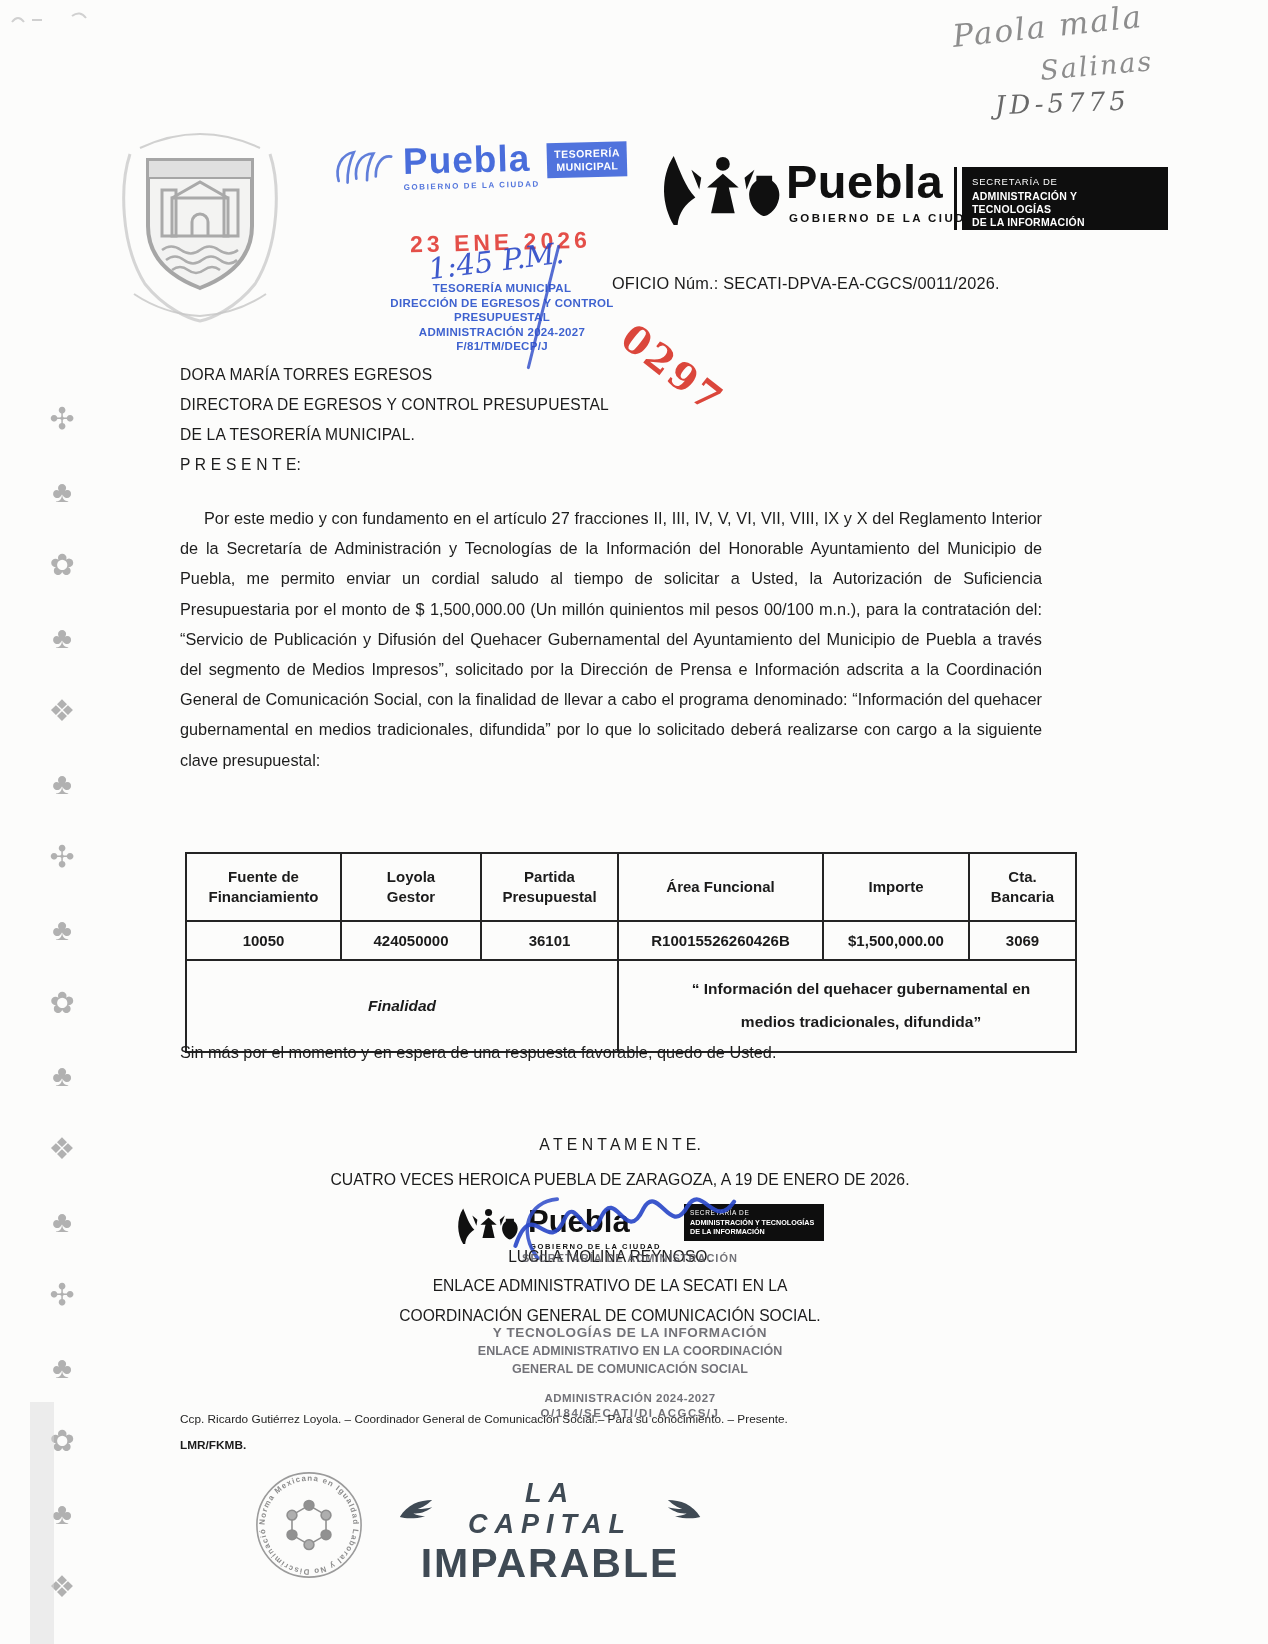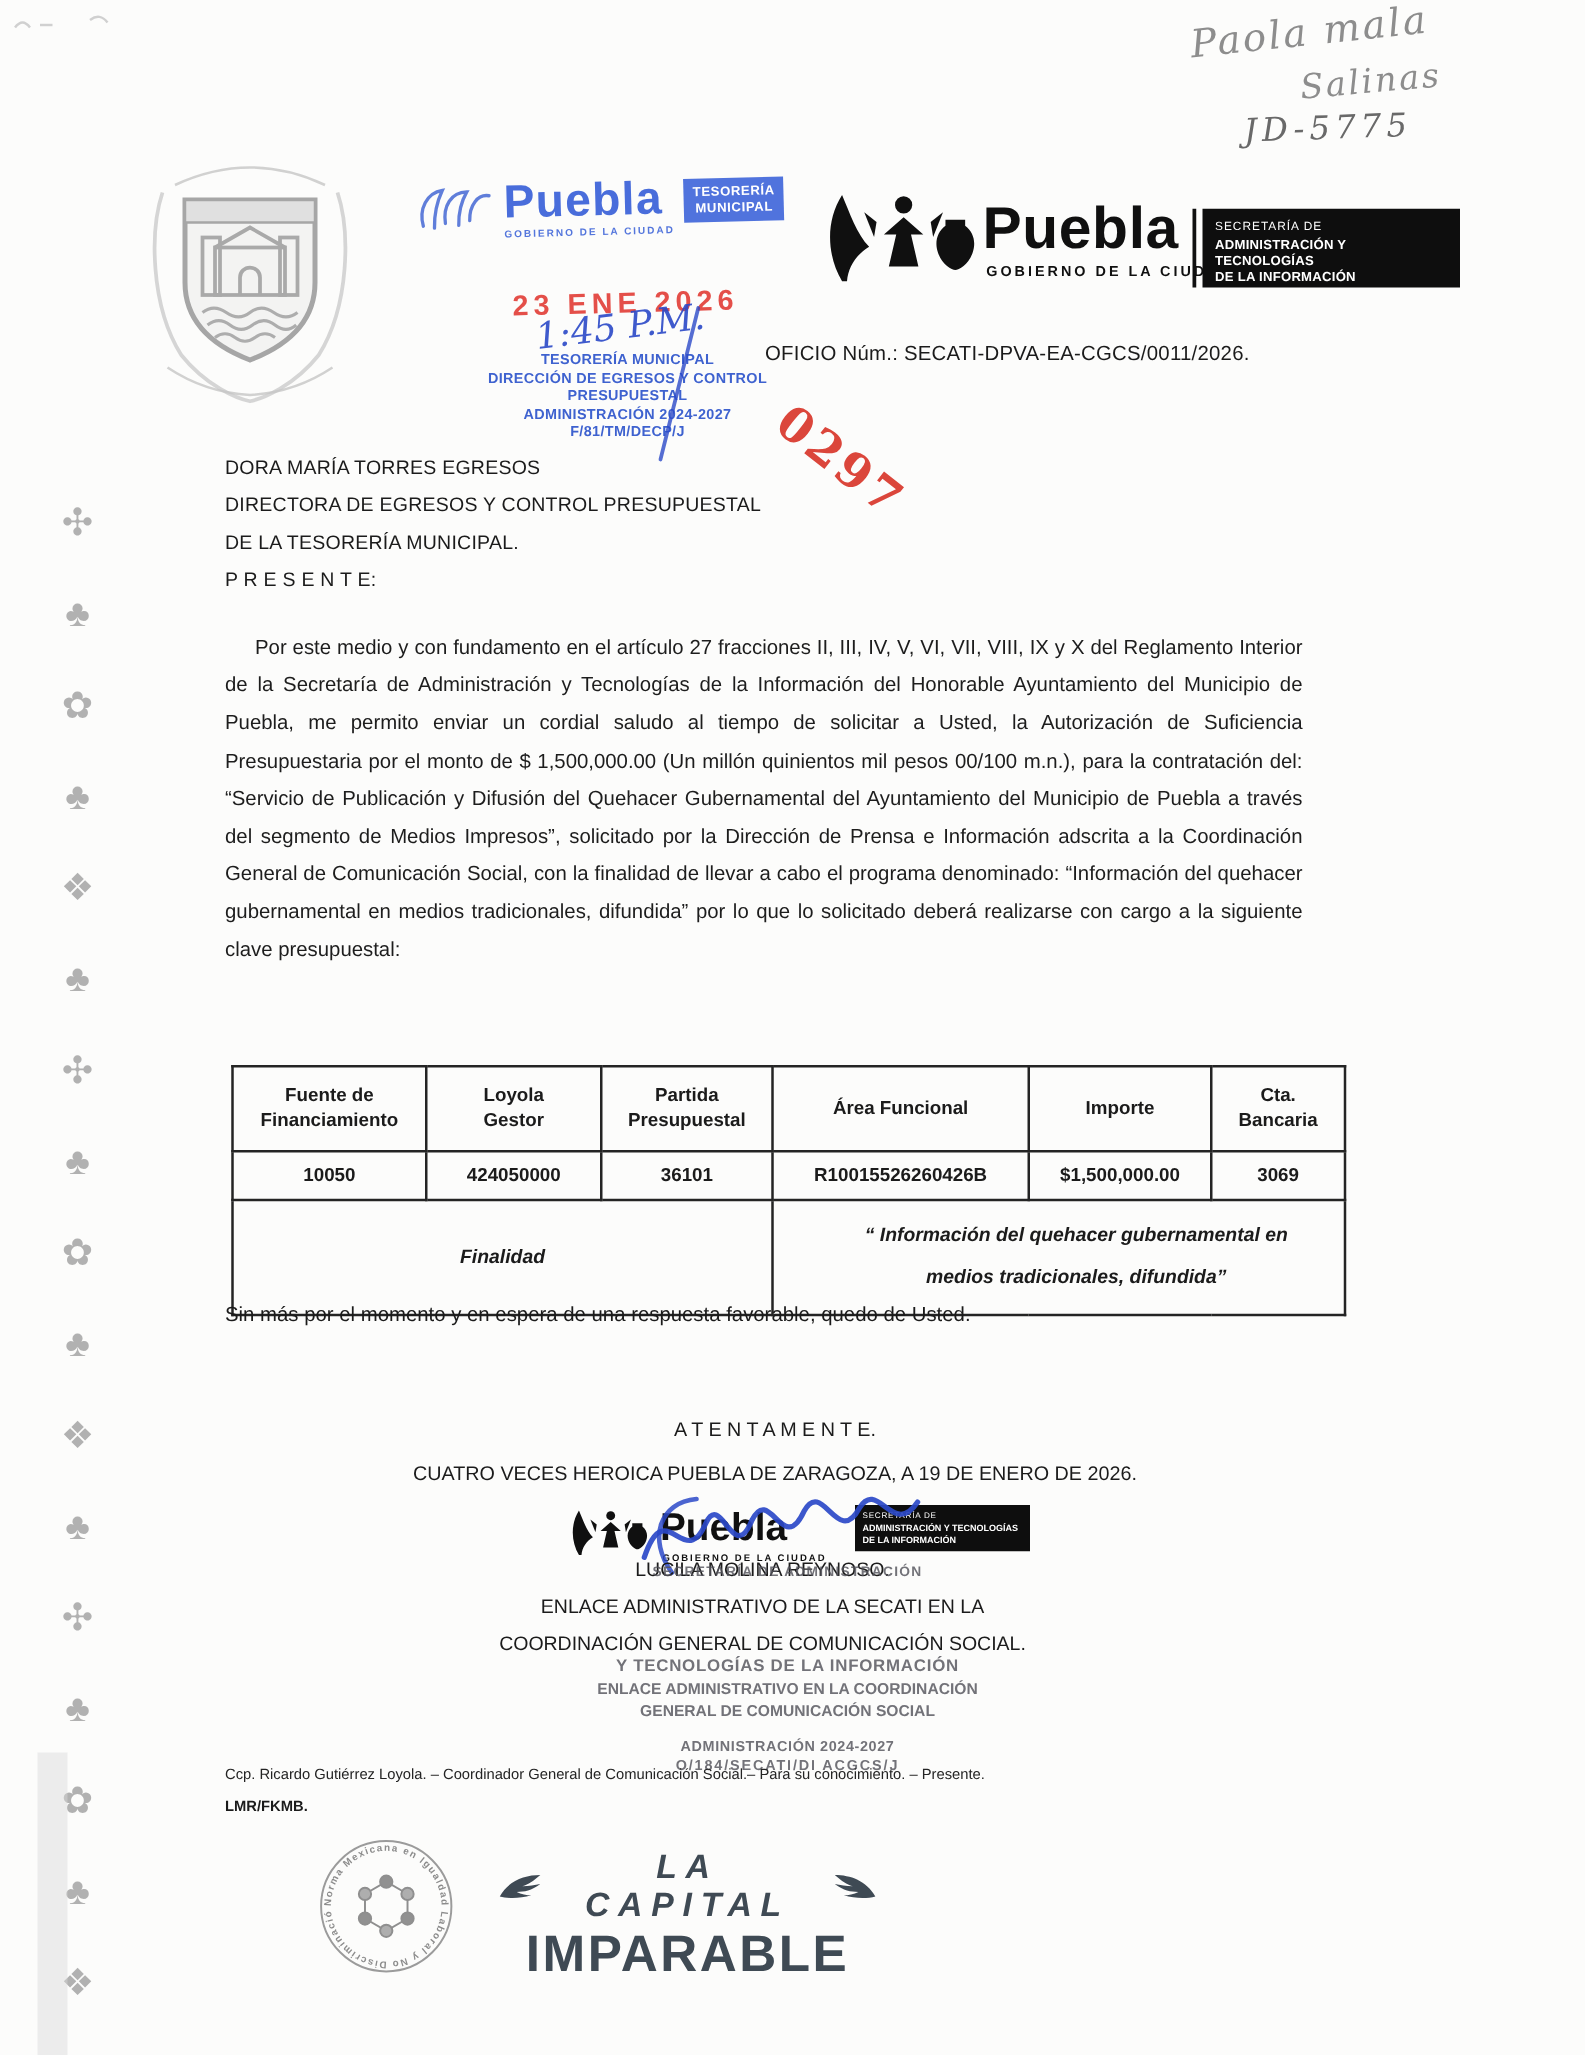--- a/index.html
+++ b/index.html
@@ -40,21 +40,21 @@
 
   #addressee{left:180px;top:360px;font-size:15.6px;line-height:30px;letter-spacing:.2px;}
   #body-par{left:180px;top:503px;width:862px;font-size:16.3px;line-height:30.2px;text-align:justify;text-indent:24px;color:#1d1d1d;}
   #closing{left:180px;top:1043px;font-size:16.3px;}
 
   #budget-table{position:absolute;left:185px;top:852px;width:890px;border-collapse:collapse;table-layout:fixed;}
   #budget-table th,#budget-table td{border:2px solid #242424;text-align:center;vertical-align:middle;padding:2px 4px;}
   #budget-table th{font-weight:bold;font-size:15px;height:62px;line-height:1.35;white-space:pre-line;}
   #budget-table td.data{font-weight:bold;font-size:15px;height:33px;}
   #budget-table td.fin-label{font-style:italic;font-weight:bold;font-size:15.5px;height:86px;}
-  #budget-table td.fin-value{font-style:italic;font-weight:bold;font-size:15.5px;white-space:pre-line;line-height:2.1;padding-left:32px;}
+  #budget-table td.fin-value{font-weight:bold;font-size:15.5px;white-space:pre-line;line-height:2.1;padding-left:32px;}
 
   #att{left:184px;top:1136px;width:872px;text-align:center;font-size:15.8px;}
   #placedate{left:184px;top:1171px;width:872px;text-align:center;font-size:15.8px;}
 
   #center-stamp{left:452px;top:1198px;width:400px;height:96px;}
   .cs-icons{position:absolute;left:0;top:6px;}
   .cs-word{position:absolute;left:76px;top:6px;font-size:31px;font-weight:bold;color:#101010;}
   .cs-sub{position:absolute;left:78px;top:44px;font-size:7.6px;font-weight:bold;letter-spacing:1.6px;color:#101010;}
   .cs-box{position:absolute;left:232px;top:6px;width:140px;background:#0e0e0e;color:#fff;padding:5px 6px;box-sizing:border-box;}
   .cs-box .l1{font-size:6.5px;letter-spacing:.6px;margin-bottom:2px;}

